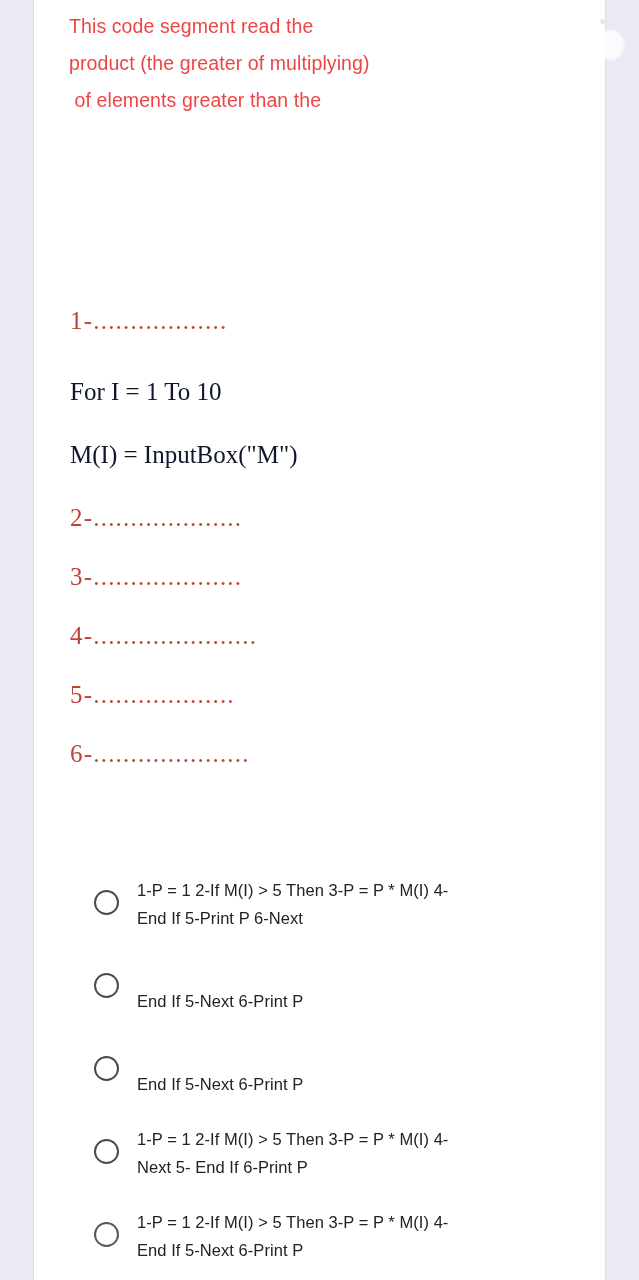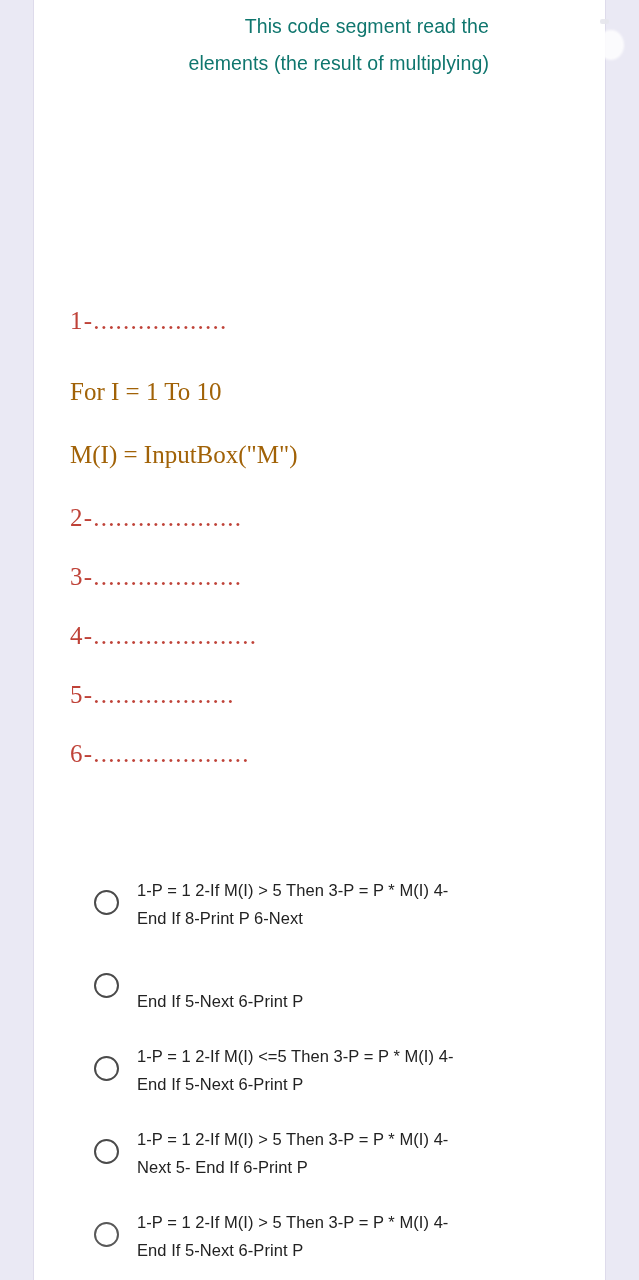--- a/index.html
+++ b/index.html
@@ -80,38 +80,37 @@
   }
 
   
   #prompt {
     position: absolute;
     left: 35px;
     top: 8px;
     width: 420px;
     font-size: 19.5px;
     line-height: 37px;
-    color: #0f766e;
+    color: #ef4444;
     letter-spacing: .1px;
-    text-align: right;
   }
   #prompt .pline { white-space: pre; }
 
   
   #code {
     position: absolute;
     left: 36px;
     top: 308px;
     width: 480px;
     font-family: "Liberation Serif", "DejaVu Serif", serif;
   }
   .code-line {
     font-size: 25px;
     line-height: 1.0;
-    color: #a16207;
+    color: #0f172a;
     white-space: pre;
   }
   .code-line.blank {
     color: #bf4238;
     letter-spacing: 1.2px;
   }
   .gap-sm { height: 34px; }
   .gap-md { height: 38px; }
   .gap-lg { height: 46px; }
 
@@ -158,21 +157,22 @@
   <div class="side-band right"></div>
   <div class="band-rule left"></div>
   <div class="band-rule right"></div>
 
   <div id="card">
 
     <div class="smudge"></div>
 
     <div id="prompt">
       <div class="pline">This code segment read the</div>
-      <div class="pline">elements (the result of multiplying)</div>
+      <div class="pline">product (the greater of multiplying)</div>
+      <div class="pline"> of elements greater than the</div>
     </div>
 
     <div id="code">
       <div class="code-line blank">1-..................</div>
       <div class="gap-lg"></div>
       <div class="code-line">For I = 1 To 10</div>
       <div class="gap-md"></div>
       <div class="code-line">M(I) = InputBox("M")</div>
       <div class="gap-md"></div>
       <div class="code-line blank">2-....................</div>
@@ -185,36 +185,36 @@
       <div class="gap-sm"></div>
       <div class="code-line blank">6-.....................</div>
     </div>
 
     <div id="options">
 
       <div class="option">
         <div class="radio"></div>
         <div class="opt-text">
           <span>1-P = 1 2-If M(I) &gt; 5 Then 3-P = P * M(I) 4-</span><br>
-          <span>End If 8-Print P 6-Next</span>
+          <span>End If 5-Print P 6-Next</span>
         </div>
       </div>
 
       <div class="option">
         <div class="radio"></div>
         <div class="opt-text">
           <br>
           <span>End If 5-Next 6-Print P</span>
         </div>
       </div>
 
       <div class="option">
         <div class="radio"></div>
         <div class="opt-text">
-          <span>1-P = 1 2-If M(I) &lt;=5 Then 3-P = P * M(I) 4-</span><br>
+          <br>
           <span>End If 5-Next 6-Print P</span>
         </div>
       </div>
 
       <div class="option">
         <div class="radio"></div>
         <div class="opt-text">
           <span>1-P = 1 2-If M(I) &gt; 5 Then 3-P = P * M(I) 4-</span><br>
           <span>Next 5- End If 6-Print P</span>
         </div>

